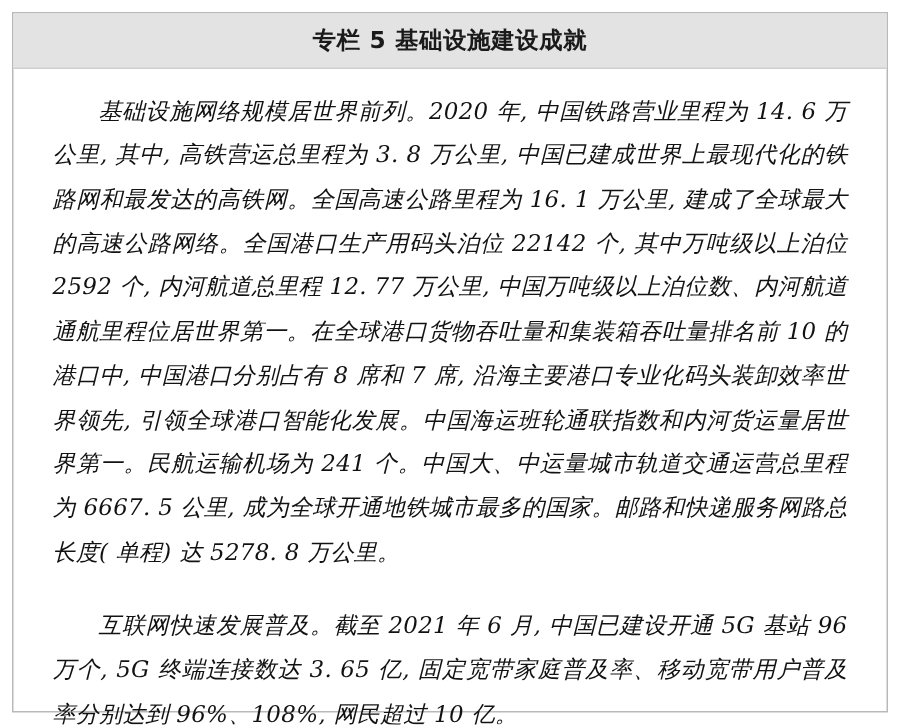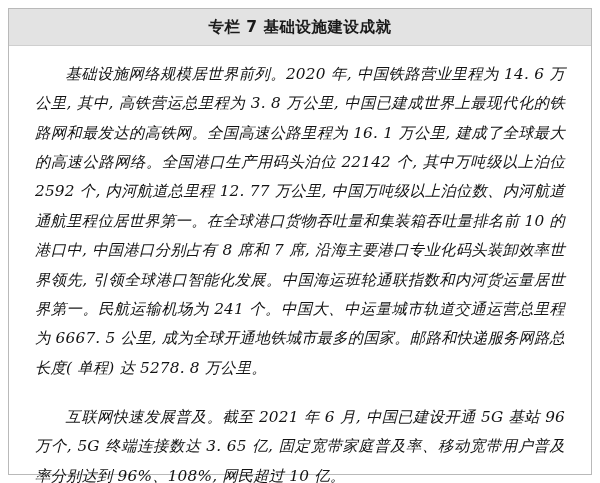--- a/index.html
+++ b/index.html
@@ -62,20 +62,20 @@
   .para + .para {
     margin-top: 20px;
   }
 </style>
 </head>
 <body>
 
 <div class="page">
   <div class="box">
     <div class="title-band">
-      <span class="title-text">专栏 7  基础设施建设成就</span>
+      <span class="title-text">专栏 5  基础设施建设成就</span>
     </div>
     <div class="content">
       <p class="para">基础设施网络规模居世界前列。2020 年, 中国铁路营业里程为 14. 6 万公里, 其中, 高铁营运总里程为 3. 8 万公里, 中国已建成世界上最现代化的铁路网和最发达的高铁网。全国高速公路里程为 16. 1 万公里, 建成了全球最大的高速公路网络。全国港口生产用码头泊位 22142 个, 其中万吨级以上泊位 2592 个, 内河航道总里程 12. 77 万公里, 中国万吨级以上泊位数、内河航道通航里程位居世界第一。在全球港口货物吞吐量和集装箱吞吐量排名前 10 的港口中, 中国港口分别占有 8 席和 7 席, 沿海主要港口专业化码头装卸效率世界领先, 引领全球港口智能化发展。中国海运班轮通联指数和内河货运量居世界第一。民航运输机场为 241 个。中国大、中运量城市轨道交通运营总里程为 6667. 5 公里, 成为全球开通地铁城市最多的国家。邮路和快递服务网路总长度( 单程) 达 5278. 8 万公里。</p>
       <p class="para">互联网快速发展普及。截至 2021 年 6 月, 中国已建设开通 5G 基站 96 万个, 5G 终端连接数达 3. 65 亿, 固定宽带家庭普及率、移动宽带用户普及率分别达到 96%、108%, 网民超过 10 亿。</p>
     </div>
   </div>
 </div>
 
 </body></html>

